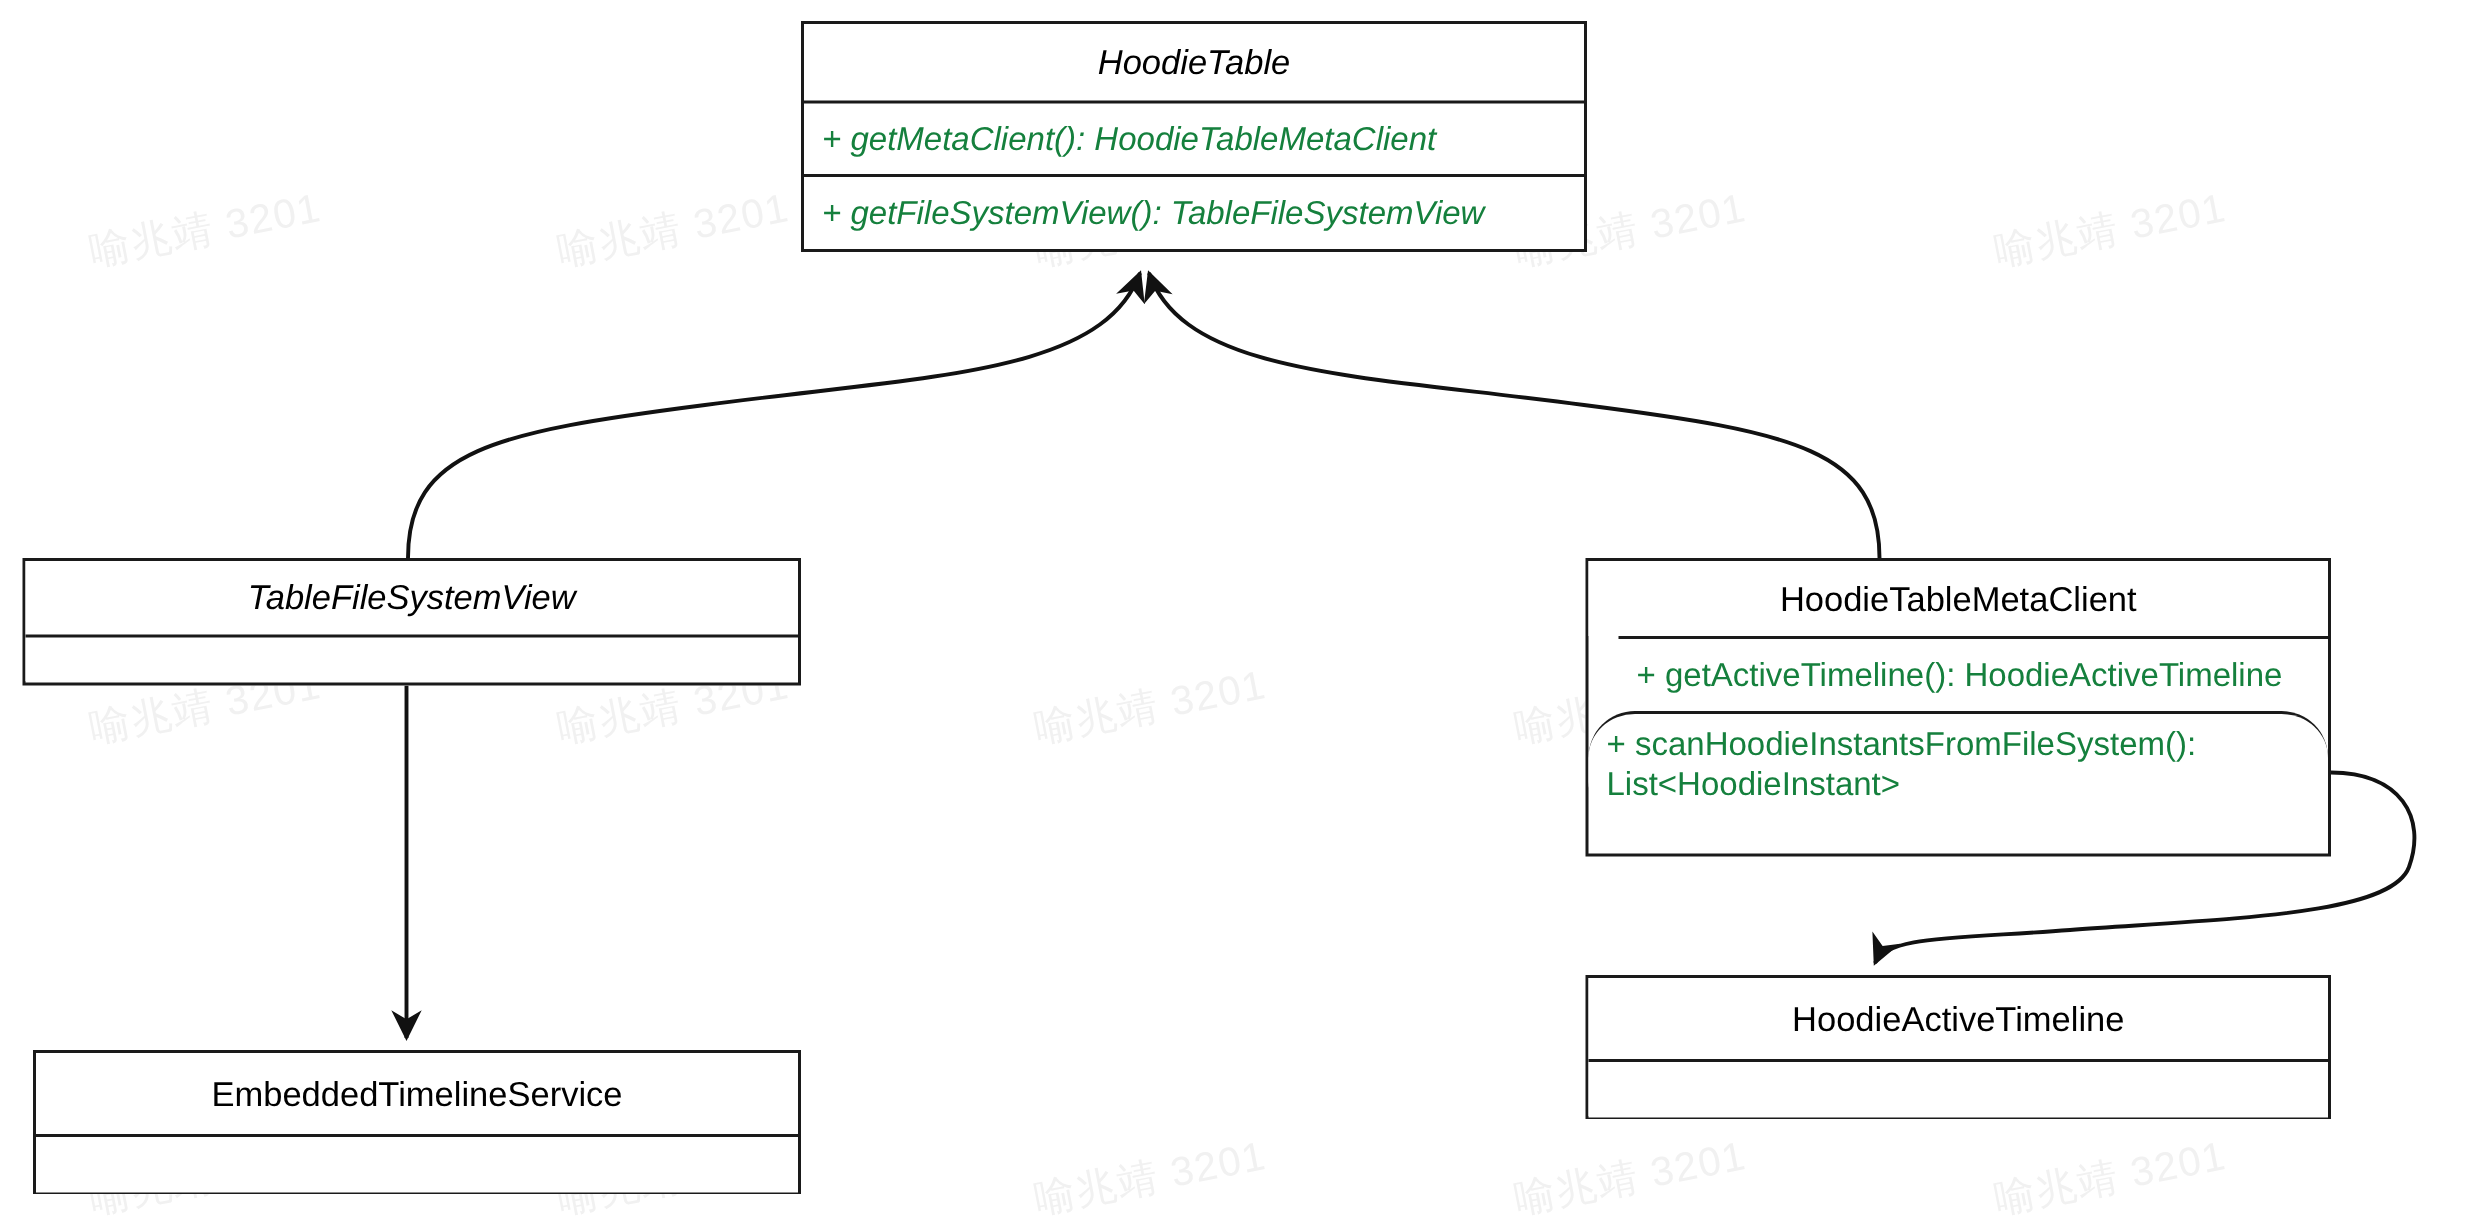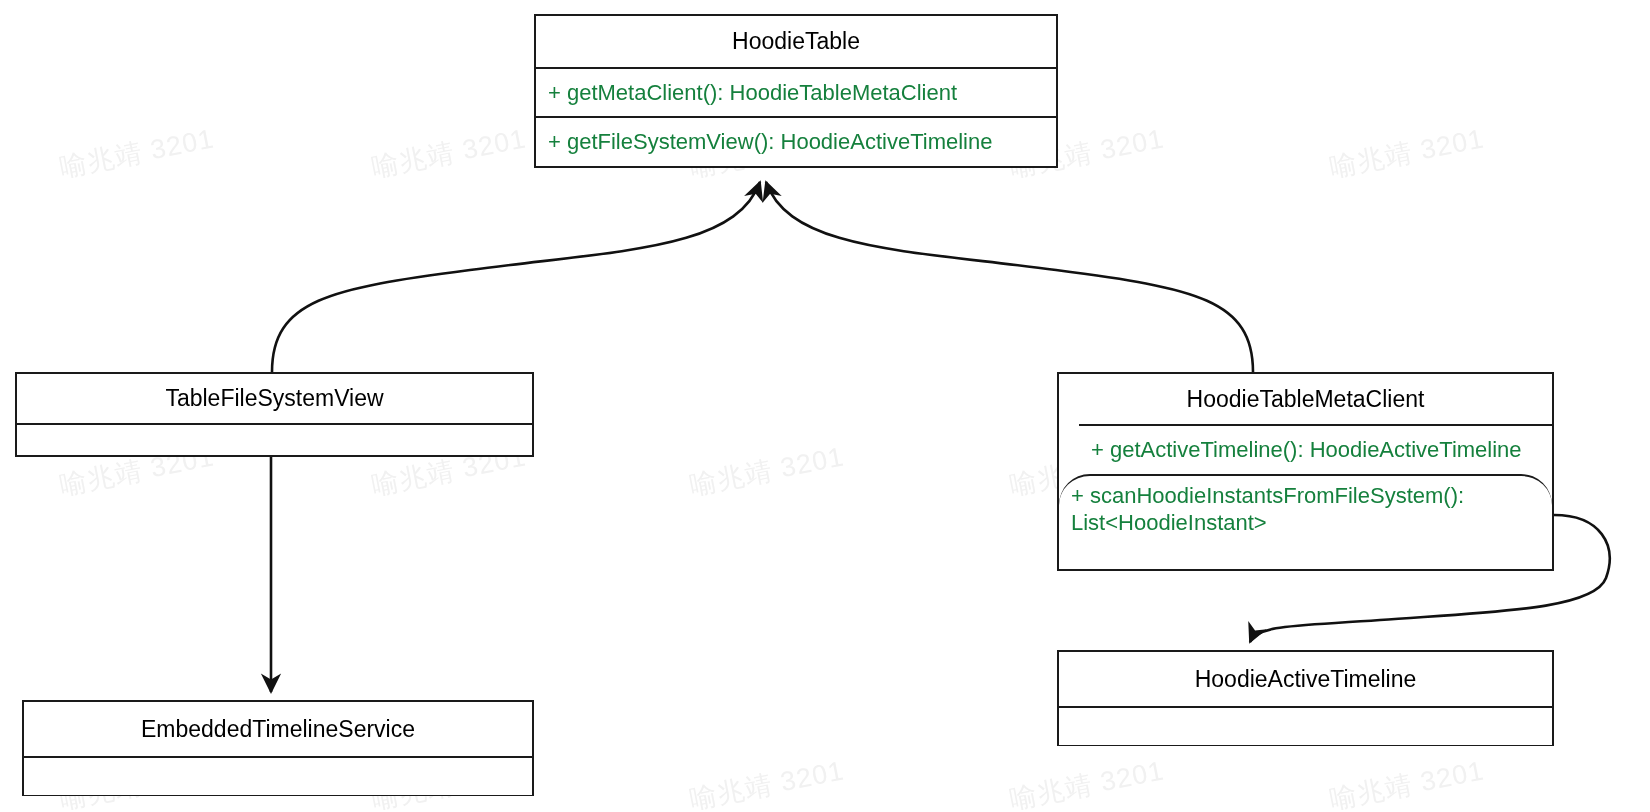--- a/index.html
+++ b/index.html
@@ -79,27 +79,27 @@
   }
   .uml-compartment.multiline {
     display: block;
     padding-top: 7px;
     line-height: 1.22;
     border-radius: 31px;
   }
   .uml-compartment.empty { padding: 0; }
 
   
-  #box-hoodie-table { left: 534px; top: 14px; width: 524px; height: 154px; }
+  #box-hoodie-table { left: 534px; top: 14px; width: 524px; height: 154px; font-style: italic; }
   #box-hoodie-table .uml-name { height: 51px; }
   #box-hoodie-table .c1 { height: 49px; }
   #box-hoodie-table .c2 { height: 49px; }
 
   
-  #box-table-file-system-view { left: 15px; top: 372px; width: 519px; height: 85px; }
+  #box-table-file-system-view { left: 15px; top: 372px; width: 519px; height: 85px; font-style: italic; }
   #box-table-file-system-view .uml-name { height: 49px; }
   #box-table-file-system-view .c1 { height: 31px; }
 
   
   #box-hoodie-table-meta-client { left: 1057px; top: 372px; width: 497px; height: 199px; }
   #box-hoodie-table-meta-client .uml-name { height: 50px; }
   #box-hoodie-table-meta-client .c1 { height: 50px; margin-left: 20px; }
   #box-hoodie-table-meta-client .c2 { height: 78px; }
 
   
@@ -156,21 +156,21 @@
 
     <path d="M 1554 515
              C 1600 515, 1618 545, 1606 578
              C 1594 610, 1490 612, 1380 620
              C 1300 626, 1258 624, 1250 642" fill="none" stroke="#111111" stroke-width="2.6" marker-end="url(#arrow-open)"></path>
   </svg>
 
   <div class="uml-class" id="box-hoodie-table">
     <div class="uml-name">HoodieTable</div>
     <div class="uml-compartment c1">+ getMetaClient(): HoodieTableMetaClient</div>
-    <div class="uml-compartment c2">+ getFileSystemView(): HoodieActiveTimeline</div>
+    <div class="uml-compartment c2">+ getFileSystemView(): TableFileSystemView</div>
   </div>
 
   <div class="uml-class" id="box-table-file-system-view">
     <div class="uml-name">TableFileSystemView</div>
     <div class="uml-compartment c1 empty"></div>
   </div>
 
   <div class="uml-class" id="box-hoodie-table-meta-client">
     <div class="uml-name">HoodieTableMetaClient</div>
     <div class="uml-compartment c1">+ getActiveTimeline(): HoodieActiveTimeline</div>

